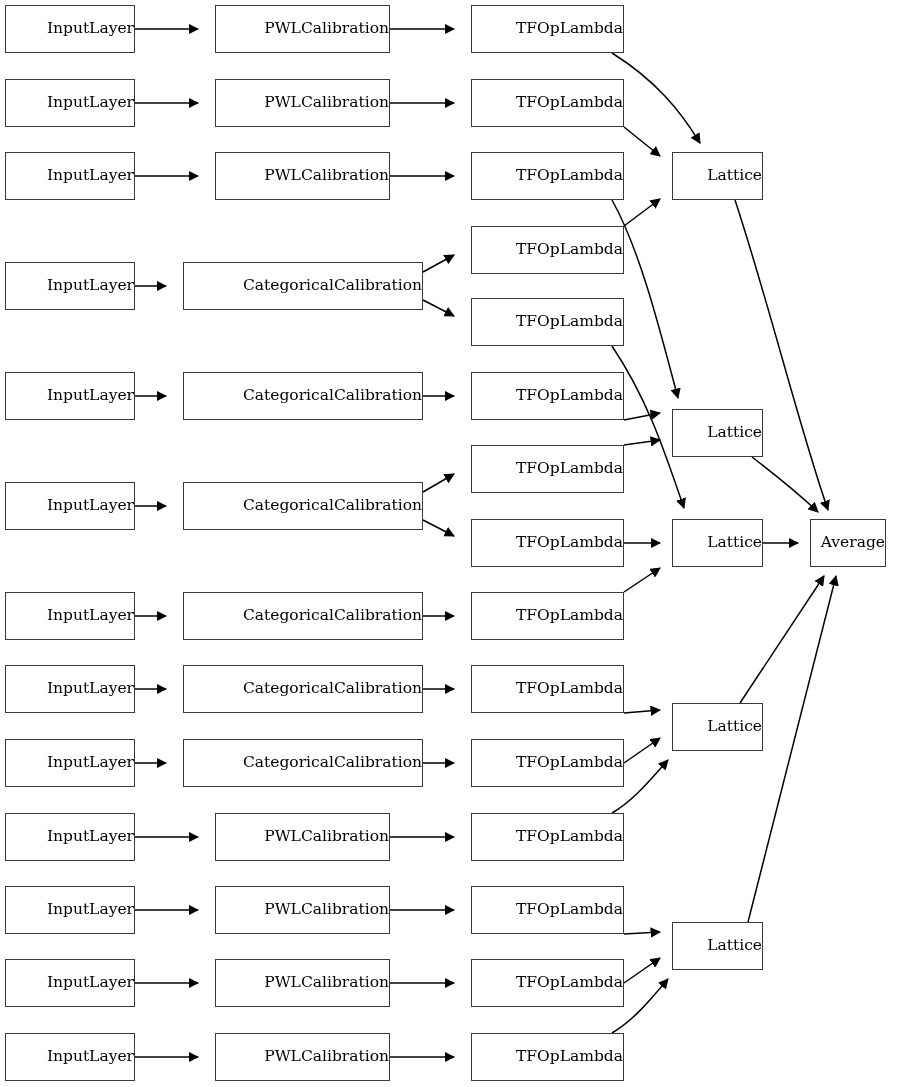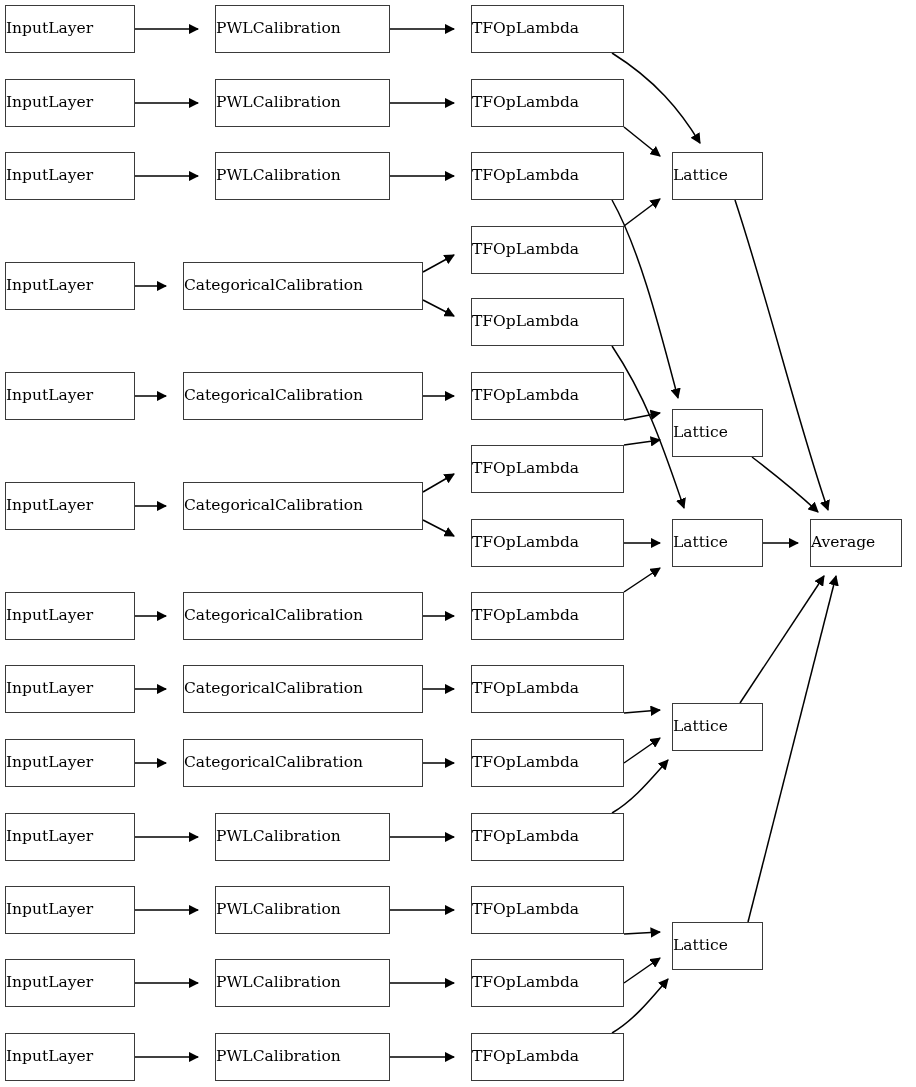--- a/index.html
+++ b/index.html
@@ -1,20 +1,20 @@
 <!DOCTYPE html>
 <html><head>
 <meta charset="utf-8">
 <style>
   html,body{margin:0;padding:0;background:#ffffff;}
   body{font-family:"DejaVu Serif", serif;}
   #canvas{position:relative;width:916px;height:1087px;background:#fff;overflow:hidden;}
   svg#edges{position:absolute;left:0;top:0;width:916px;height:1087px;pointer-events:none;}
   .node{position:absolute;box-sizing:border-box;border:1.4px solid #3a3a3a;background:#ffffff;
-        display:flex;align-items:center;justify-content:flex-start;color:#000;
+        display:flex;align-items:center;justify-content:flex-end;color:#000;
         font-family:"DejaVu Serif", serif;font-size:15.5px;line-height:1;white-space:nowrap;}
   .node span{display:block;}
 </style>
 </head>
 <body>
 
 <div id="canvas">
   <svg id="edges" viewBox="0 0 916 1087">
     <defs>
       <marker id="arrow" viewBox="0 0 10 10" refX="9" refY="5" markerWidth="7" markerHeight="7" orient="auto-start-reverse">
@@ -204,17 +204,17 @@
       </div>
       <div class="node" style="left: 672px; top: 519px; width: 91px; height: 48px;">
         <span>Lattice</span>
       </div>
       <div class="node" style="left: 672px; top: 703px; width: 91px; height: 48px;">
         <span>Lattice</span>
       </div>
       <div class="node" style="left: 672px; top: 922px; width: 91px; height: 48px;">
         <span>Lattice</span>
       </div>
-      <div class="node" style="left: 810px; top: 519px; width: 92px; height: 48px;">
+      <div class="node" style="left: 810px; top: 519px; width: 76px; height: 48px;">
         <span>Average</span>
       </div>
     </div>
 </div>
 
 </body></html>

